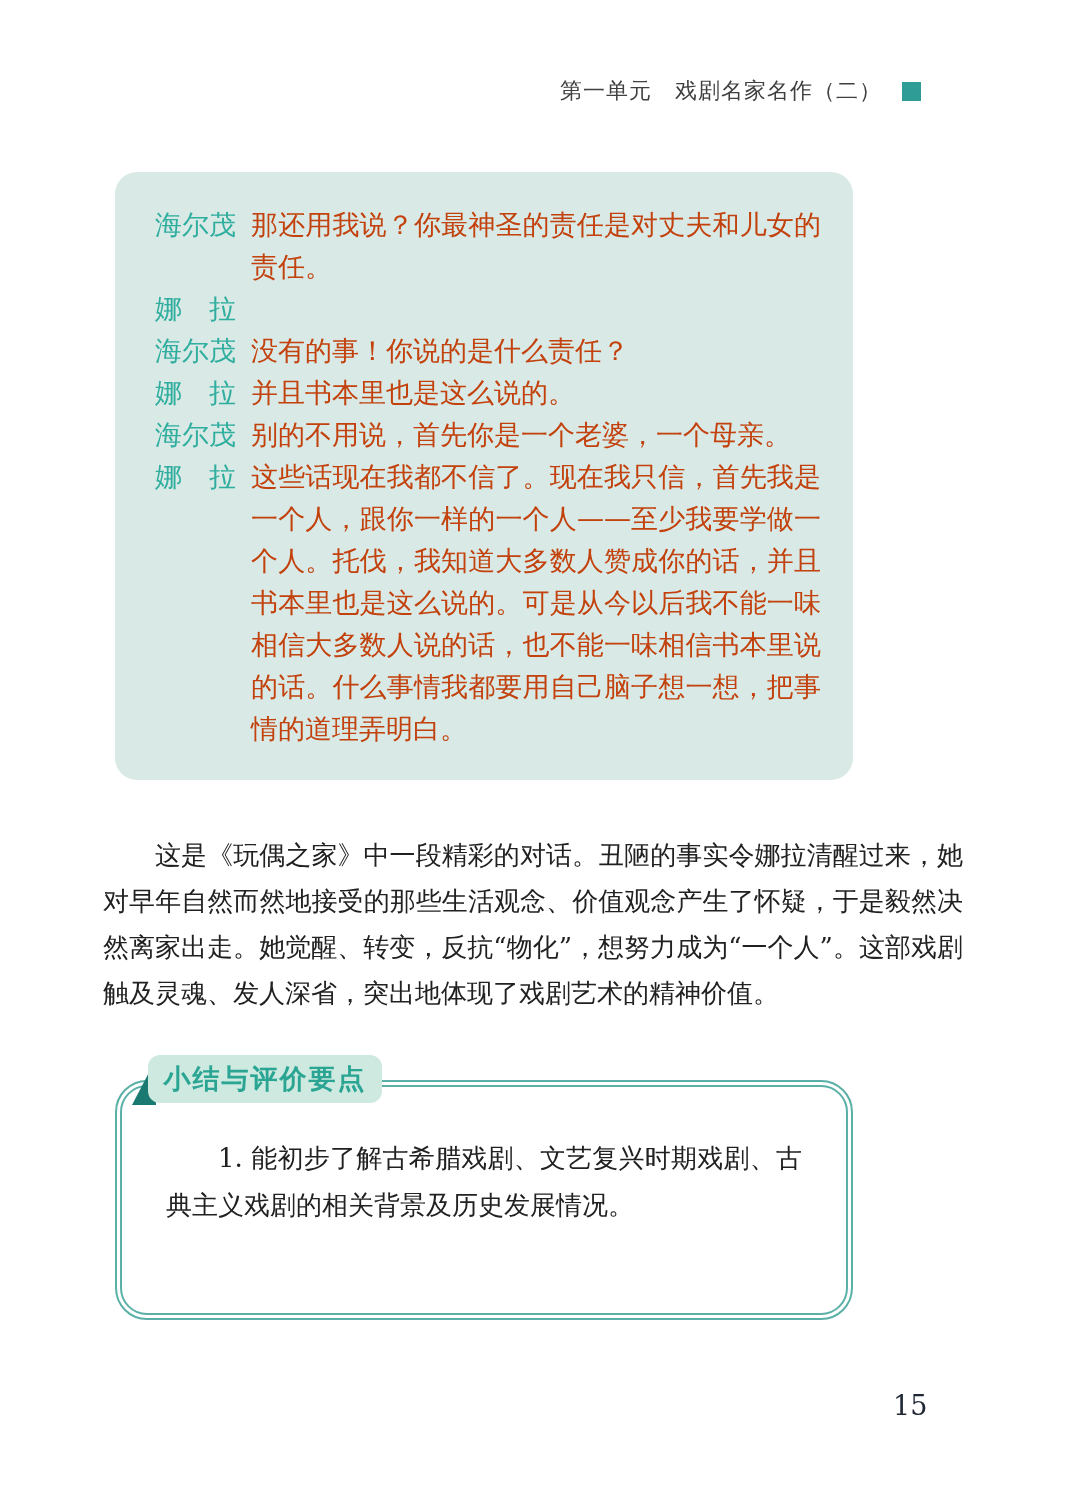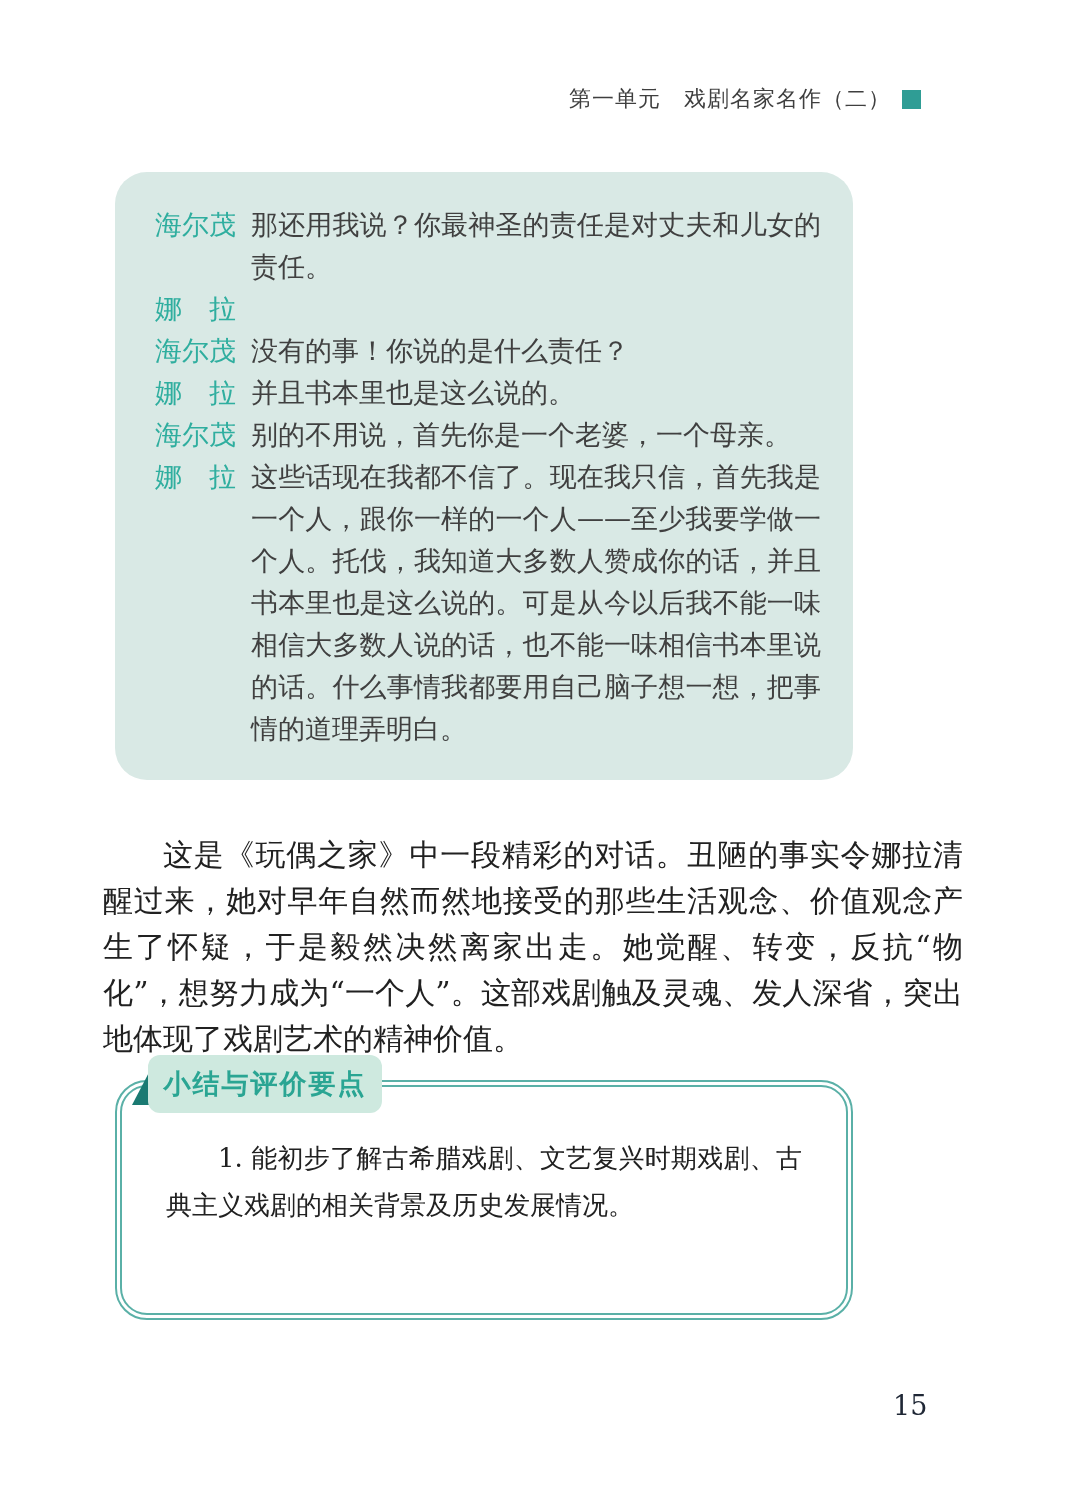--- a/index.html
+++ b/index.html
@@ -11,25 +11,25 @@
     margin: 0 auto;
     background: #ffffff;
     font-family: "DejaVu Serif", serif;
     color: #212121;
     overflow: hidden;
   }
 
   
   .page-header {
     position: absolute;
-    top: 84px;
+    top: 76px;
     right: 144px;
     display: flex;
     align-items: center;
-    gap: 11px;
+    gap: 20px;
   }
   .header-title {
     font-family: "DejaVu Sans", "Liberation Sans", sans-serif;
     font-size: 22px;
     color: #3f3f3f;
     letter-spacing: 1px;
   }
   .header-square {
     width: 19px;
     height: 19px;
@@ -37,48 +37,48 @@
     display: inline-block;
   }
 
   
   .dialogue-box {
     position: absolute;
     left: 115px;
     top: 172px;
     width: 738px;
     background: #d9e9e5;
-    border-radius: 32px;
+    border-radius: 22px;
     padding: 32px 32px 30px 40px;
   }
   .dialogue-entry {
     display: flex;
     align-items: flex-start;
     font-size: 27px;
     line-height: 42px;
   }
   .speaker {
     flex: 0 0 82px;
     margin-right: 14px;
     color: #2fae9f;
     white-space: nowrap;
   }
   .line {
     flex: 1;
     text-align: justify;
-    color: #404040;
+    color: #c2410c;
   }
 
   
   .commentary {
     position: absolute;
     left: 103px;
     top: 832px;
     width: 860px;
-    font-size: 30px;
+    font-size: 26px;
     line-height: 46px;
     text-align: justify;
     text-indent: 2em;
     color: #212121;
   }
 
   
   .summary-section {
     position: absolute;
     left: 115px;
@@ -111,21 +111,21 @@
     width: 24px;
     height: 46px;
     background: #1a7a72;
     clip-path: polygon(100% 0, 100% 100%, 0 100%);
   }
   .summary-badge {
     position: absolute;
     left: 33px;
     top: -25px;
     width: 234px;
-    height: 58px;
+    height: 48px;
     background: #cee9df;
     border-radius: 12px;
     display: flex;
     align-items: center;
     justify-content: center;
     font-family: "DejaVu Sans", "Liberation Sans", sans-serif;
     font-size: 27px;
     font-weight: bold;
     color: #2aa593;
     letter-spacing: 2px;

